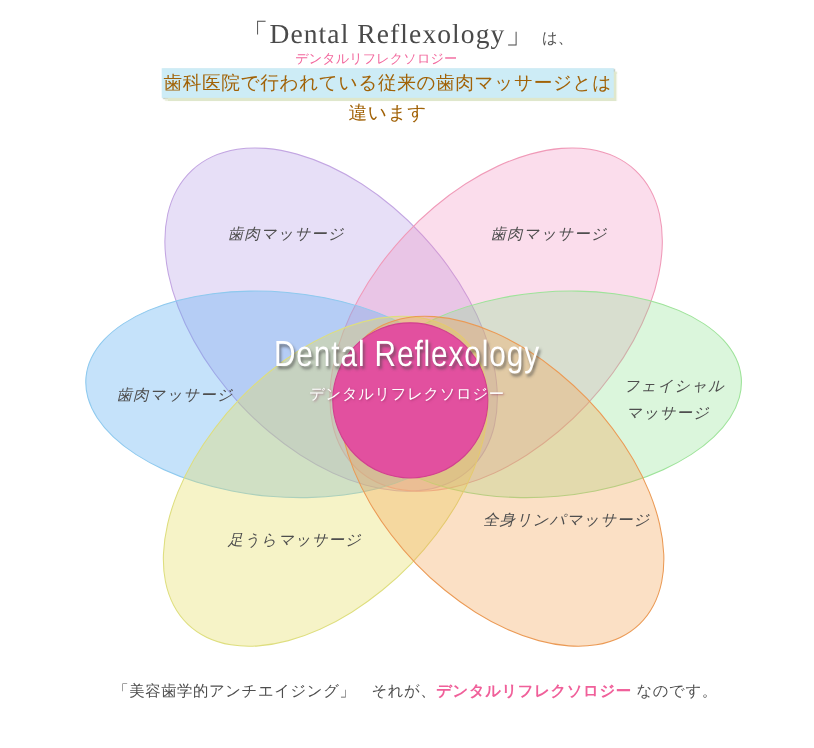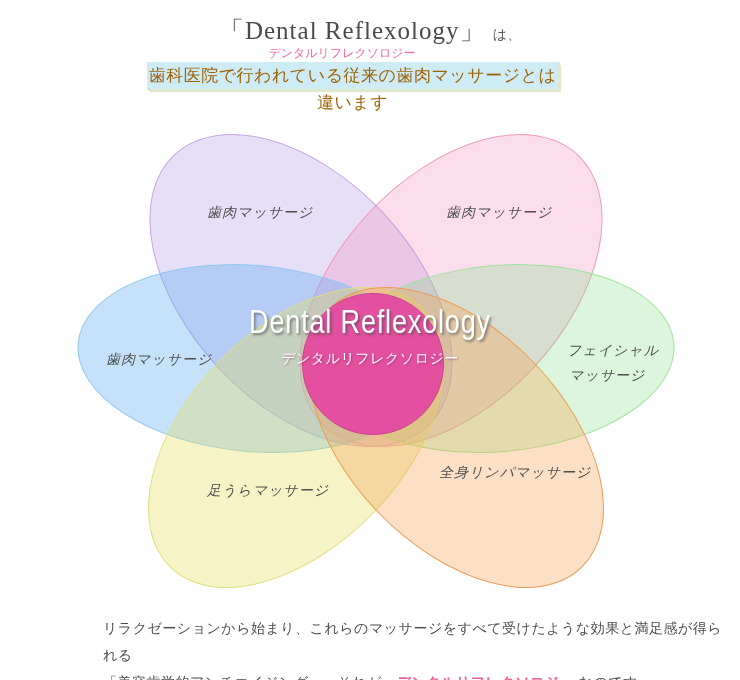--- a/index.html
+++ b/index.html
@@ -71,17 +71,16 @@
 
     <div class="plabel" id="label-gum">歯肉マッサージ</div>
     <div class="plabel" id="label-expr">歯肉マッサージ</div>
     <div class="plabel" id="label-head">歯肉マッサージ</div>
     <div class="plabel" id="label-facial"><span>フェイシャル</span><br><span class="l2">マッサージ</span></div>
     <div class="plabel" id="label-foot"><span>足うらマッサージ</span><br></div>
     <div class="plabel" id="label-lymph">全身リンパマッサージ</div>
   </div>
 
   <div class="footer">
-    <div>リラクゼーションから始まり、これらのマッサージをすべて受けたような効果と満足感が得られる</div>
     <div><span>「美容歯学的アンチエイジング」　それが、</span><span class="em">デンタルリフレクソロジー</span><span> なのです。</span></div>
   </div>
 
 </div>
 
 </body></html>

